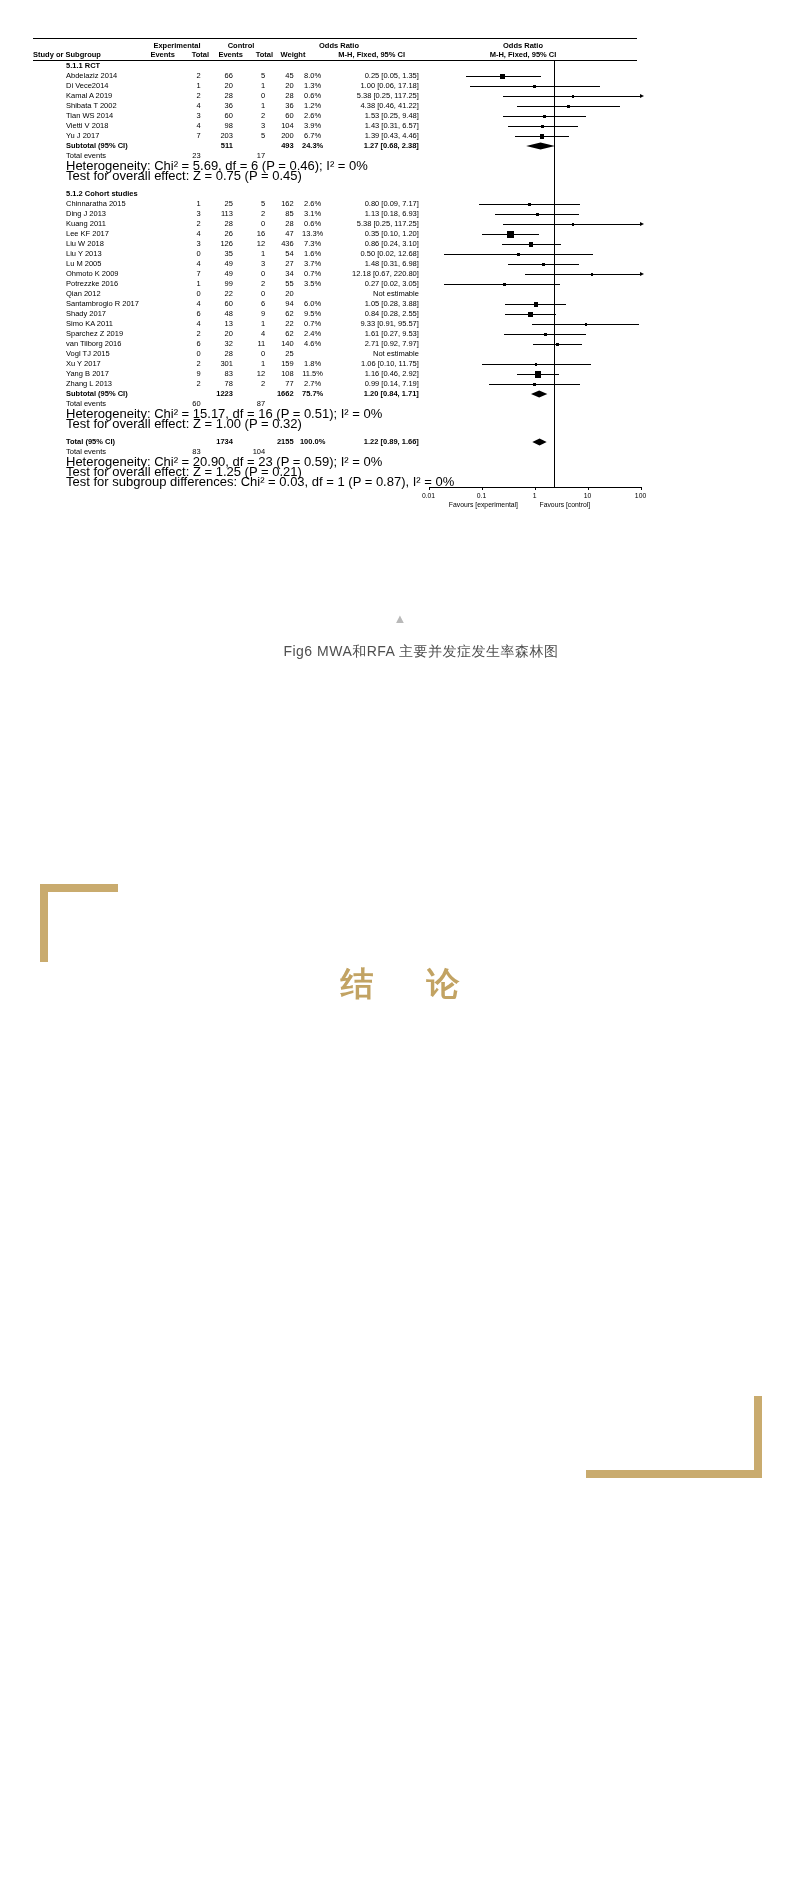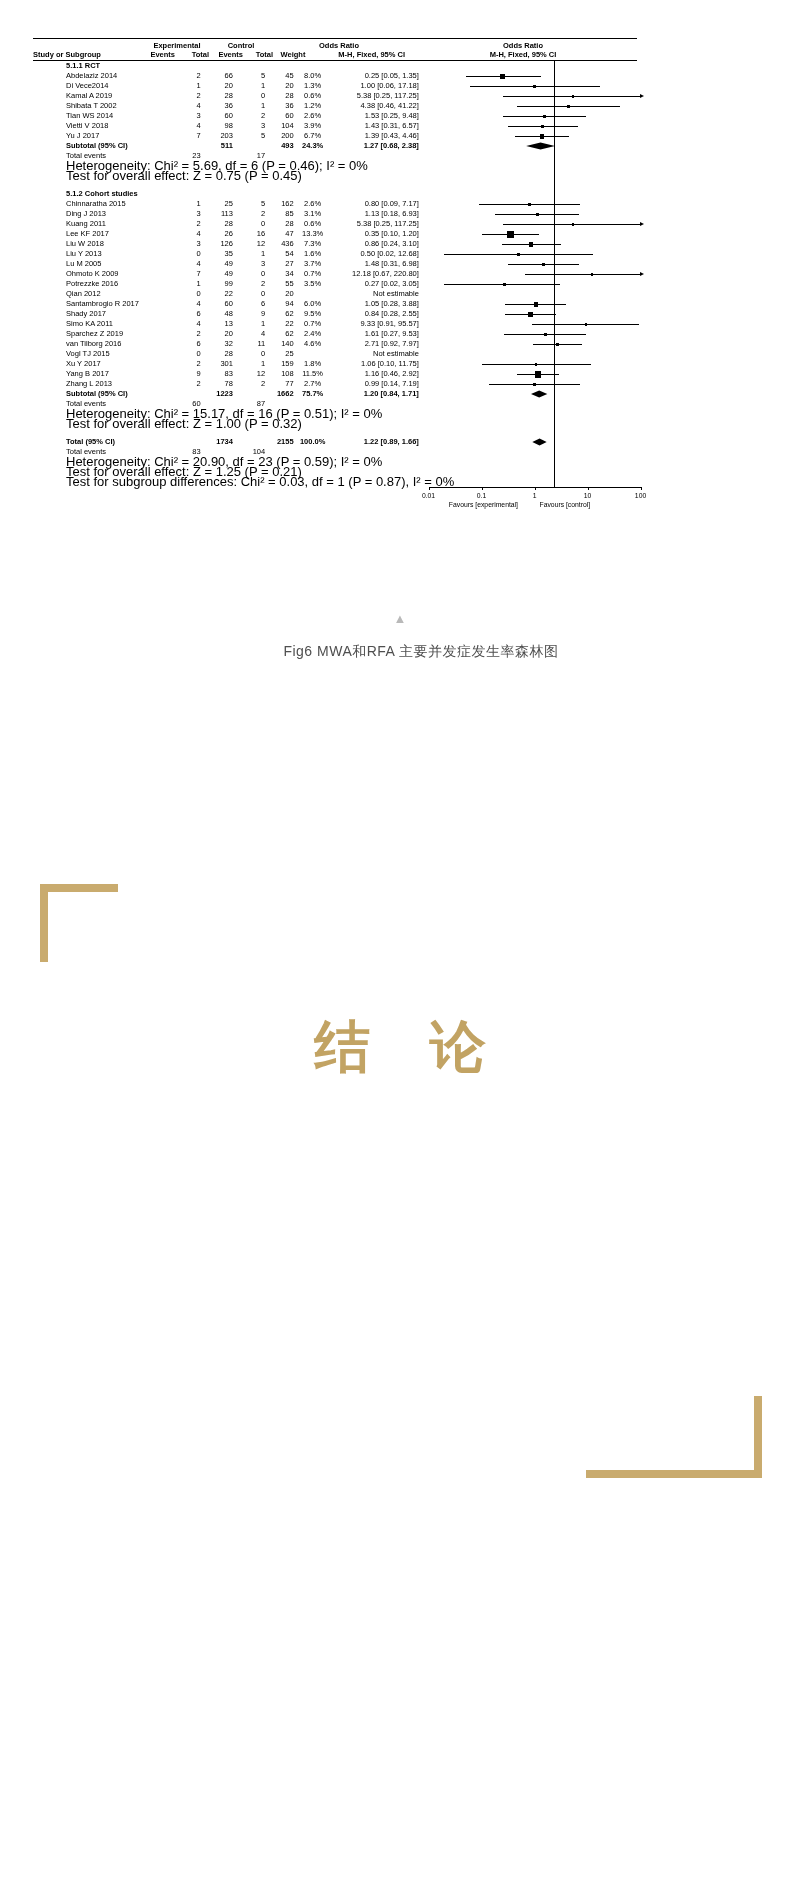--- a/index.html
+++ b/index.html
@@ -39,21 +39,21 @@
   .ticklab { position:absolute; top:4px; font-size:6.8px; transform:translateX(-50%); }
   .favours { position:absolute; top:13px; font-size:6.8px; }
 
   
   .collapse { position:absolute; top:612px; left:0; width:800px; text-align:center; color:#b9b9b9; font-size:13px; line-height:14px; cursor:pointer; }
   .caption { position:absolute; top:643px; left:0; width:800px; text-align:center; color:#4f4f4f; font-size:14px; letter-spacing:0.5px;margin-left:21px; }
 
   
   .bracket-tl { position:absolute; left:40px; top:884px; width:78px; height:78px; border-top:8px solid #c9ab6e; border-left:8px solid #c9ab6e; }
   .bracket-br { position:absolute; left:586px; top:1396px; width:176px; height:82px; border-bottom:8px solid #c9ab6e; border-right:8px solid #c9ab6e; }
-  .concl-heading { position:absolute; top:962px; left:0; width:800px; text-align:center; color:#c2a363; font-size:56px; font-weight:bold; letter-spacing:22px; text-indent:22px;margin-top:48px; }
+  .concl-heading { position:absolute; top:962px; left:0; width:800px; text-align:center; color:#c2a363; font-size:33px; font-weight:bold; letter-spacing:22px; text-indent:22px; }
   .concl-body { position:absolute; top:1042px; left:72px; width:658px; color:#bda169; font-size:31px; line-height:52px; letter-spacing:2.5px; text-align:justify; }
 </style>
 </head>
 <body>
 
 <div class="page">
 
   <div class="figure">
     <div class="fig-header" id="fig-header">
         <div class="hrow">

